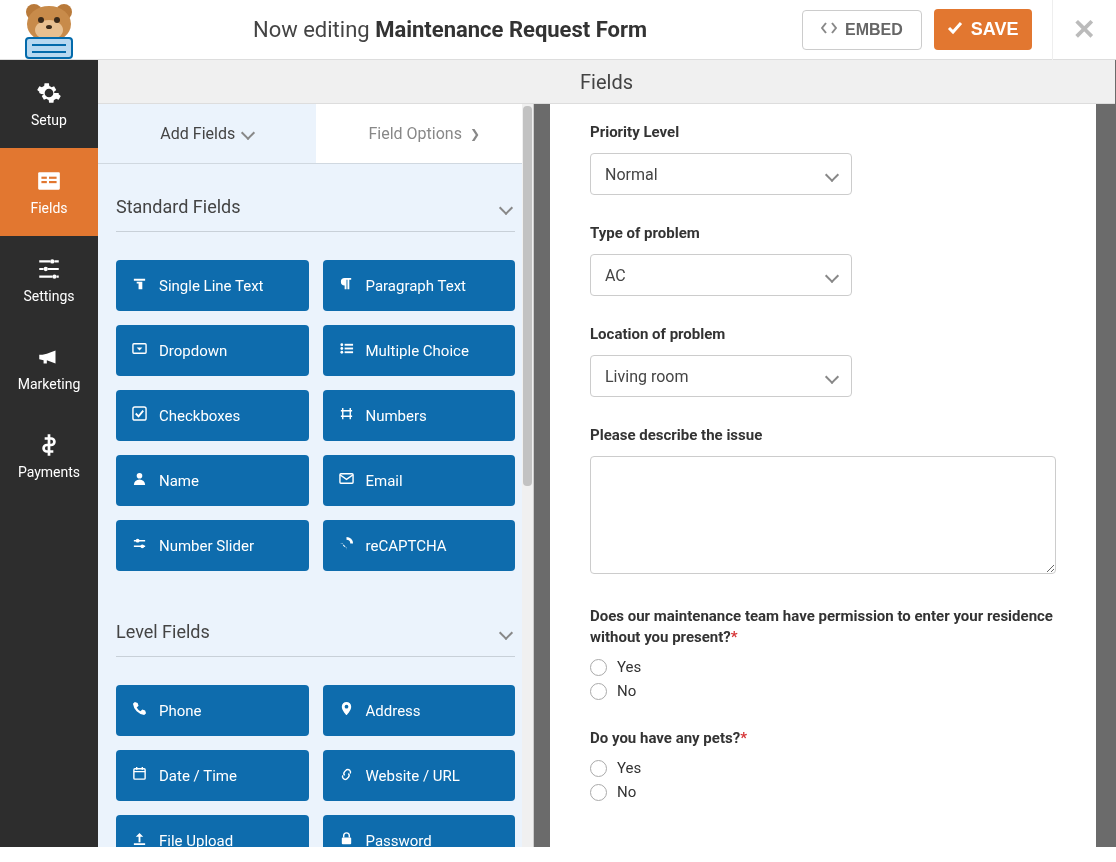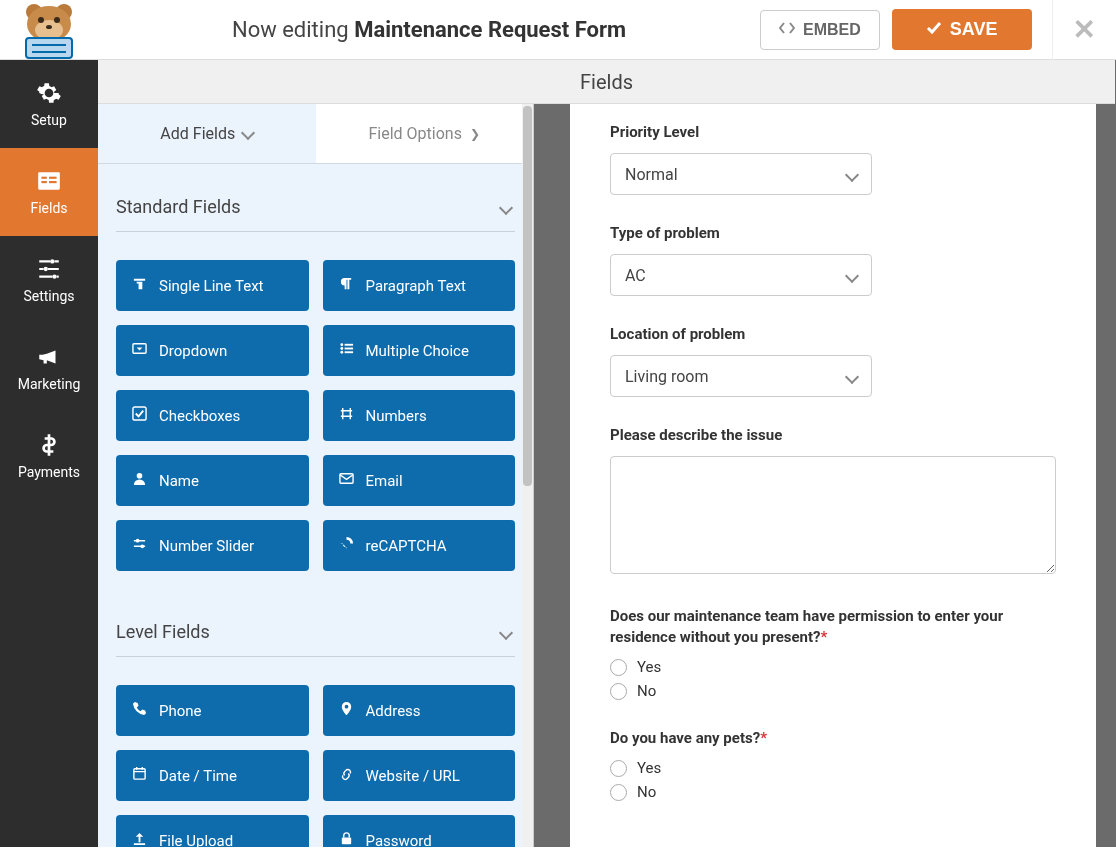--- a/index.html
+++ b/index.html
@@ -53,21 +53,21 @@
   cursor: pointer;
   display: flex;
   align-items: center;
   gap: 8px;
   font-weight: 600;
 }
 .save-btn {
   background: #e27730;
   border: none;
   border-radius: 4px;
-  padding: 10px 34px;
+  padding: 10px 13px;
   font-size: 18px;
   font-weight: 700;
   color: #fff;
   cursor: pointer;
   display: flex;
   align-items: center;
   gap: 8px;
 }
 .close-x {
   font-size: 28px;
@@ -194,21 +194,21 @@
   gap: 12px;
   cursor: pointer;
   font-size: 15px;
 }
 .field-btn svg { width: 15px; height: 15px; fill: #fff; flex-shrink: 0; }
 
 
 .preview {
   flex: 1;
   background: #6b6b6b;
-  padding: 44px 20px 0 36px;
+  padding: 44px 20px 0 16px;
   overflow: hidden;
   display: flex;
 }
 .form-card {
   background: #fff;
   width: 100%;
   padding: 18px 40px 0 40px;
   overflow-y: auto;
 }
 .form-field { margin-bottom: 28px; }

